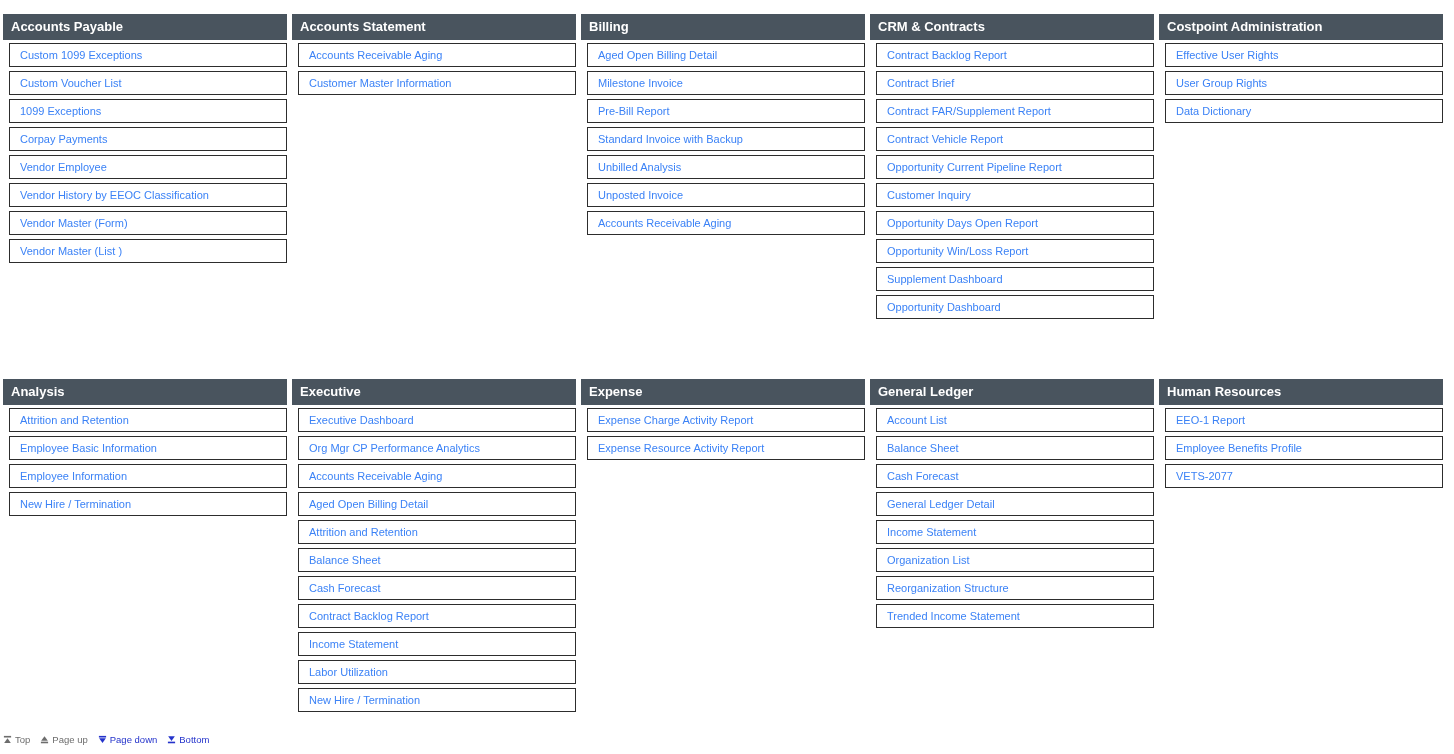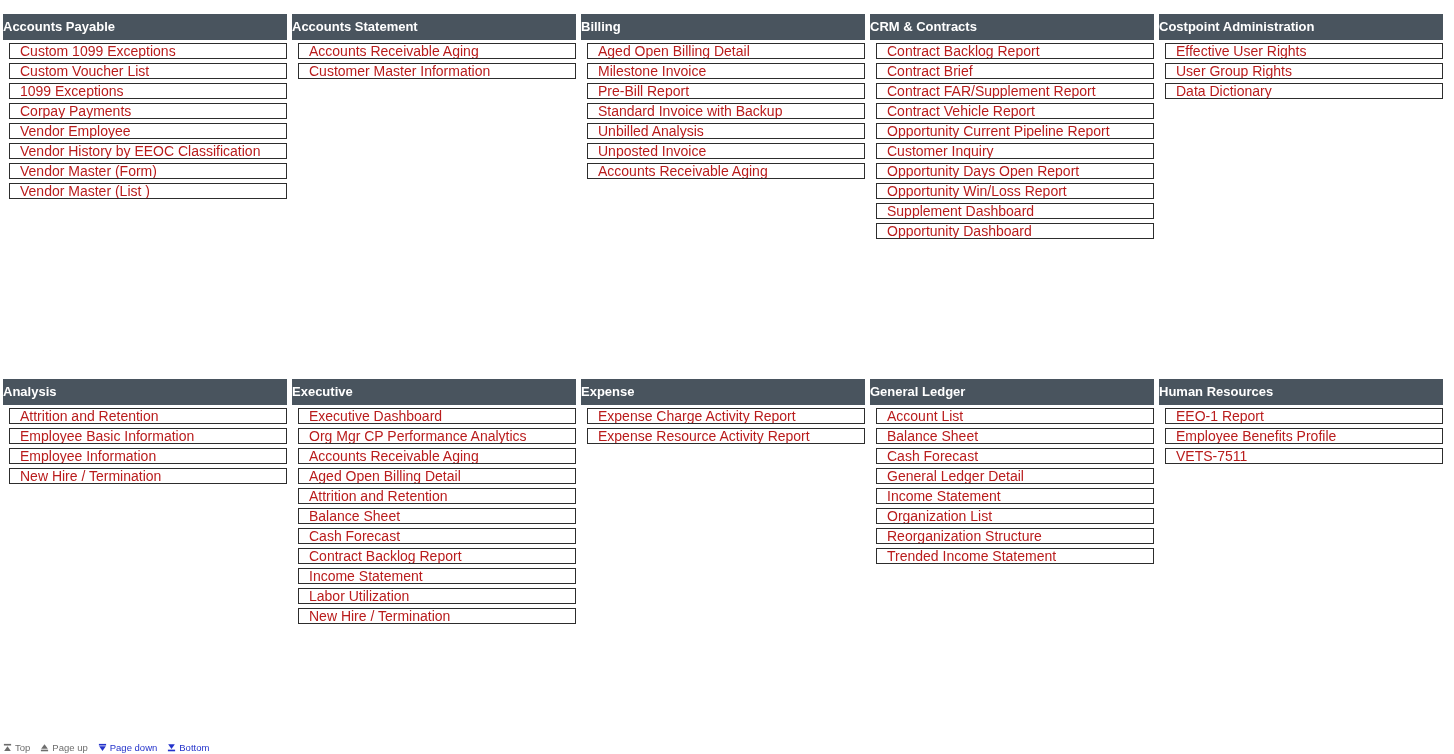--- a/index.html
+++ b/index.html
@@ -8,33 +8,33 @@
     font-family:"Liberation Sans", sans-serif;position:relative;
   }
   .sections-row{
     position:absolute;left:3px;display:flex;gap:5px;align-items:flex-start;
   }
   #sections-row-1{top:14px;}
   #sections-row-2{top:379px;}
   .section{width:284px;flex:0 0 284px;}
   .section-header{
     height:26px;line-height:26px;background:#49545E;color:#ffffff;
-    font-size:13px;font-weight:bold;padding-left:0;box-sizing:border-box;
+    font-size:13px;font-weight:bold;padding-left:8px;box-sizing:border-box;
     white-space:nowrap;overflow:hidden;
   }
   .section-items{
     margin-left:6px;margin-top:3px;display:flex;flex-direction:column;gap:4px;
   }
   .report-item{
-    height:16px;box-sizing:border-box;border:1.5px solid #2D2D2D;background:#ffffff;
-    display:flex;align-items:center;padding-left:10px;font-size:14px;color:#b91c1c;
+    height:24px;box-sizing:border-box;border:1.5px solid #2D2D2D;background:#ffffff;
+    display:flex;align-items:center;padding-left:10px;font-size:11px;color:#3b82f6;
     cursor:pointer;white-space:nowrap;overflow:hidden;
   }
   .footer-bar{
-    position:absolute;left:3px;bottom:0;display:flex;gap:10px;align-items:center;
+    position:absolute;left:3px;bottom:8px;display:flex;gap:10px;align-items:center;
     font-size:9.5px;background:#ffffff;padding:1px 3px 1px 0;
   }
   .footer-item{display:flex;align-items:center;gap:3px;cursor:pointer;white-space:nowrap;}
   .footer-item.disabled{color:#6D6D6D;}
   .footer-item.enabled{color:#2433CB;}
   .footer-item svg{display:block;}
 </style>
 </head>
 <body>
 
@@ -139,21 +139,21 @@
         <div class="report-item">Organization List</div>
         <div class="report-item">Reorganization Structure</div>
         <div class="report-item">Trended Income Statement</div>
       </div>
     </div>
     <div class="section">
       <div class="section-header">Human Resources</div>
       <div class="section-items">
         <div class="report-item">EEO-1 Report</div>
         <div class="report-item">Employee Benefits Profile</div>
-        <div class="report-item">VETS-7511</div>
+        <div class="report-item">VETS-2077</div>
       </div>
     </div>
   </div>
 
 <div class="footer-bar" id="footer-bar">
     <div class="footer-item disabled">
       <span>
         <svg width="9" height="9" viewBox="0 0 10 10" fill="currentColor">
           <rect x="1" y="1" width="8" height="1.8"></rect>
           <path d="M5 3.6 L8.7 8.8 H1.3 Z"></path>

